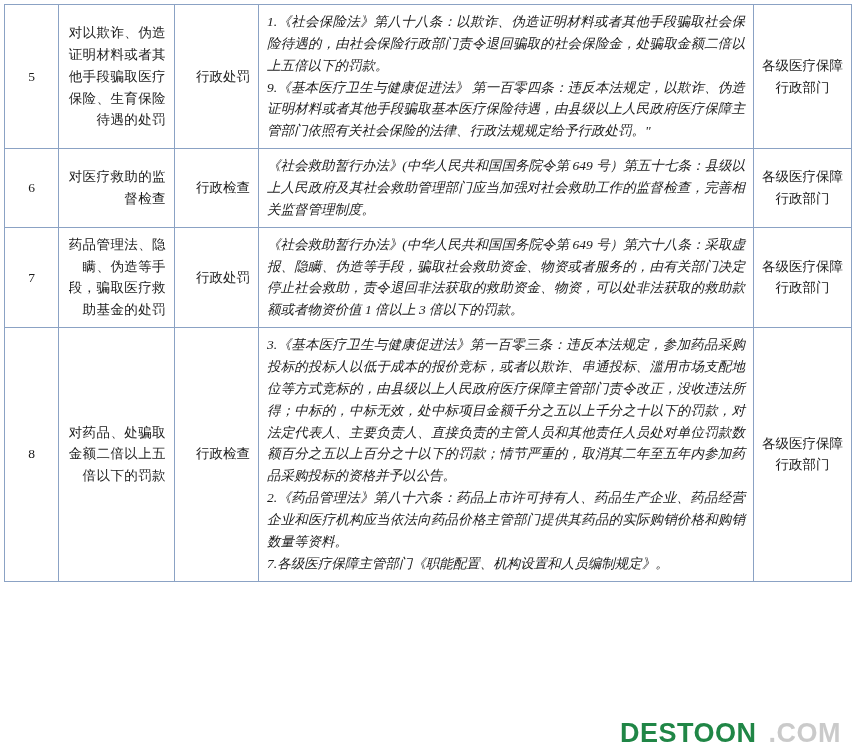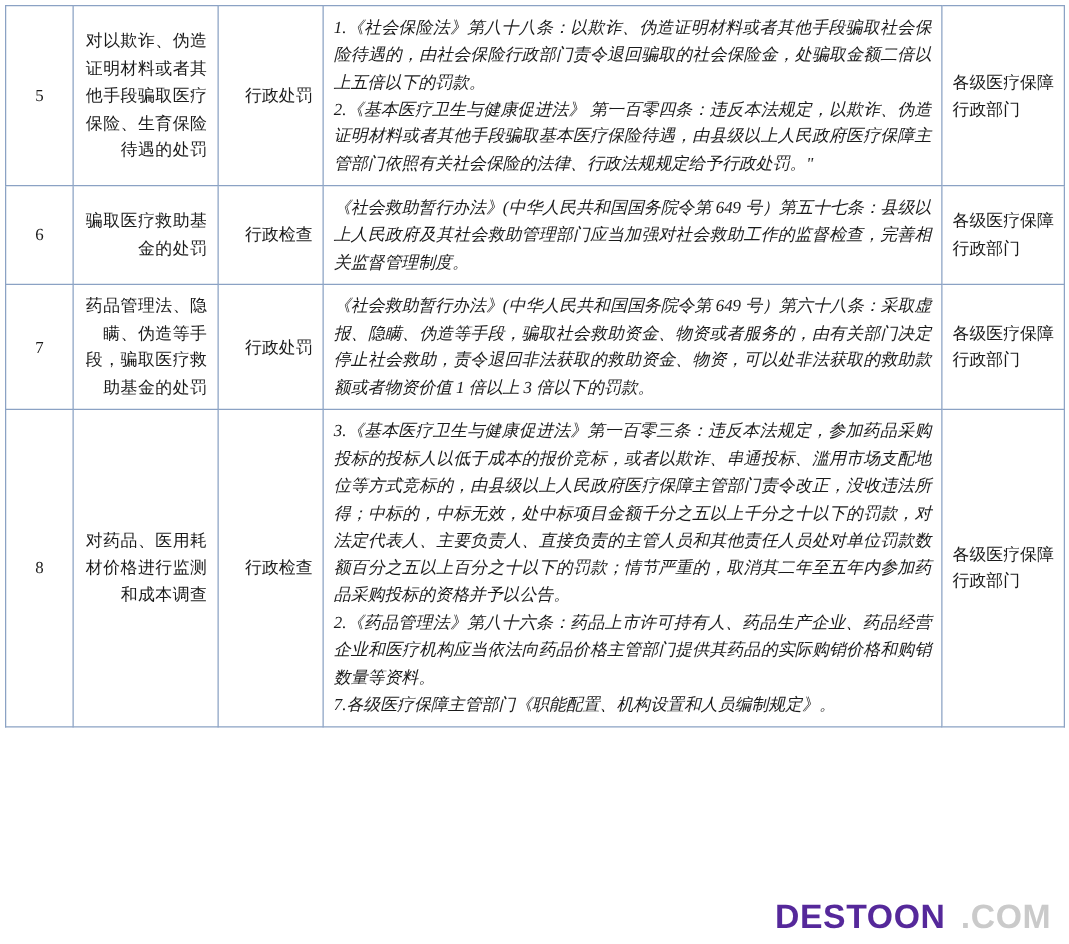--- a/index.html
+++ b/index.html
@@ -53,20 +53,21 @@
   }
   td.type {
     text-align: right;
     white-space: nowrap;
   }
   td.basis {
     text-align: justify;
     text-justify: inter-ideograph;
   }
   td.org {
+    text-align: center;
     line-height: 1.7;
   }
   .basis-line {
     margin: 0;
     text-align: justify;
     text-justify: inter-ideograph;
     font-style: italic;
   }
   .org-line { display: block; }
 
@@ -76,21 +77,21 @@
     right: 14px;
     bottom: 10px;
     font-family: "Liberation Sans", sans-serif;
     font-weight: bold;
     font-size: 27px;
     letter-spacing: 0.5px;
     color: #f0a0a0;
     opacity: 0.95;
     user-select: none;
   }
-  .watermark .w-orange { color: #4c1d95; }
+  .watermark .w-orange { color: #15803d; }
   .watermark .w-gray { color: #c8c8c8; padding-left: 12px; }
 </style>
 </head>
 <body>
 
 <div class="page">
 
   <table class="reg-table">
     <colgroup>
       <col class="c-num">
@@ -100,31 +101,31 @@
       <col class="c-org">
     </colgroup>
     <tbody>
 
       <tr>
         <td class="num">5</td>
         <td class="item">对以欺诈、伪造证明材料或者其他手段骗取医疗保险、生育保险待遇的处罚</td>
         <td class="type">行政处罚</td>
         <td class="basis">
           <p class="basis-line">1.《社会保险法》第八十八条：以欺诈、伪造证明材料或者其他手段骗取社会保险待遇的，由社会保险行政部门责令退回骗取的社会保险金，处骗取金额二倍以上五倍以下的罚款。</p>
-          <p class="basis-line">2.《基本医疗卫生与健康促进法》 第一百零四条：违反本法规定，以欺诈、伪造证明材料或者其他手段骗取基本医疗保险待遇，由县级以上人民政府医疗保障主管部门依照有关社会保险的法律、行政法规规定给予行政处罚。"</p>
+          <p class="basis-line">9.《基本医疗卫生与健康促进法》 第一百零四条：违反本法规定，以欺诈、伪造证明材料或者其他手段骗取基本医疗保险待遇，由县级以上人民政府医疗保障主管部门依照有关社会保险的法律、行政法规规定给予行政处罚。"</p>
         </td>
         <td class="org">
           <span class="org-line">各级医疗保障</span>
           <span class="org-line">行政部门</span>
         </td>
       </tr>
 
       <tr>
         <td class="num">6</td>
-        <td class="item">骗取医疗救助基金的处罚</td>
+        <td class="item">对医疗救助的监督检查</td>
         <td class="type">行政检查</td>
         <td class="basis">
           <p class="basis-line">《社会救助暂行办法》(中华人民共和国国务院令第 649 号）第五十七条：县级以上人民政府及其社会救助管理部门应当加强对社会救助工作的监督检查，完善相关监督管理制度。</p>
         </td>
         <td class="org">
           <span class="org-line">各级医疗保障</span>
           <span class="org-line">行政部门</span>
         </td>
       </tr>
 
@@ -136,21 +137,21 @@
           <p class="basis-line">《社会救助暂行办法》(中华人民共和国国务院令第 649 号）第六十八条：采取虚报、隐瞒、伪造等手段，骗取社会救助资金、物资或者服务的，由有关部门决定停止社会救助，责令退回非法获取的救助资金、物资，可以处非法获取的救助款额或者物资价值 1 倍以上 3 倍以下的罚款。</p>
         </td>
         <td class="org">
           <span class="org-line">各级医疗保障</span>
           <span class="org-line">行政部门</span>
         </td>
       </tr>
 
       <tr>
         <td class="num">8</td>
-        <td class="item">对药品、医用耗材价格进行监测和成本调查</td>
+        <td class="item">对药品、处骗取金额二倍以上五倍以下的罚款</td>
         <td class="type">行政检查</td>
         <td class="basis">
           <p class="basis-line">3.《基本医疗卫生与健康促进法》第一百零三条：违反本法规定，参加药品采购投标的投标人以低于成本的报价竞标，或者以欺诈、串通投标、滥用市场支配地位等方式竞标的，由县级以上人民政府医疗保障主管部门责令改正，没收违法所得；中标的，中标无效，处中标项目金额千分之五以上千分之十以下的罚款，对法定代表人、主要负责人、直接负责的主管人员和其他责任人员处对单位罚款数额百分之五以上百分之十以下的罚款；情节严重的，取消其二年至五年内参加药品采购投标的资格并予以公告。</p>
           <p class="basis-line">2.《药品管理法》第八十六条：药品上市许可持有人、药品生产企业、药品经营企业和医疗机构应当依法向药品价格主管部门提供其药品的实际购销价格和购销数量等资料。</p>
           <p class="basis-line">7.各级医疗保障主管部门《职能配置、机构设置和人员编制规定》。</p>
         </td>
         <td class="org">
           <span class="org-line">各级医疗保障</span>
           <span class="org-line">行政部门</span>
         </td>

